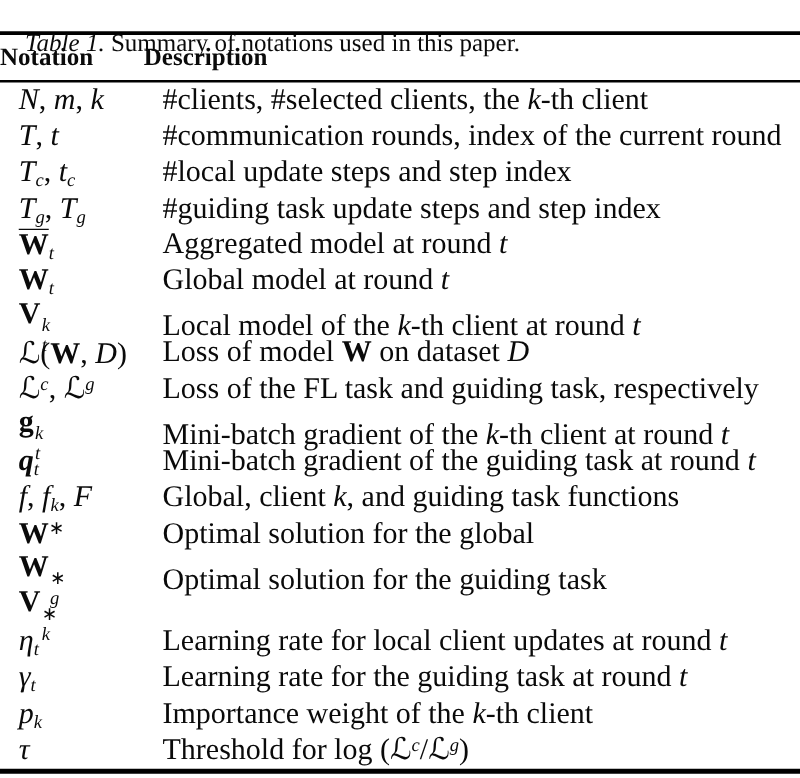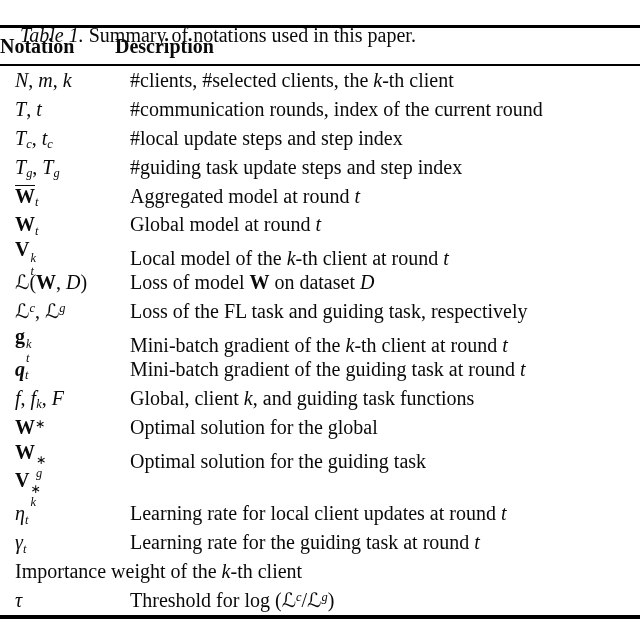--- a/index.html
+++ b/index.html
@@ -33,21 +33,21 @@
     font-size:20px;
     font-weight:bold;
   }
   .rows { height:549px; }
   .row {
     display:grid;
     grid-template-columns:115px 1fr;
     padding-left:15px;
     height:28.9px;
     align-items:center;
-    font-size:20px;
+    font-size:24px;
     line-height:1.05;
   }
   .ncell, .dcell { white-space:pre; overflow:visible; }
   .tok { white-space:pre; }
   .g { white-space:pre; }
   .f-i  { font-style:italic; }
   .f-b  { font-weight:bold; }
   .f-bi { font-weight:bold; font-style:italic; }
   .f-cal { font-family:"DejaVu Sans","DejaVu Serif",serif; }
   .bar {
@@ -143,20 +143,21 @@
       </div>
       <div class="row">
         <div class="ncell"><span class="tok"><span class="g f-i">η</span><span class="sub f-i">t</span></span></div>
         <div class="dcell"><span class="tok"><span class="g">Learning rate for local client updates at round </span></span><span class="tok"><span class="g f-i">t</span></span></div>
       </div>
       <div class="row">
         <div class="ncell"><span class="tok"><span class="g f-i">γ</span><span class="sub f-i">t</span></span></div>
         <div class="dcell"><span class="tok"><span class="g">Learning rate for the guiding task at round </span></span><span class="tok"><span class="g f-i">t</span></span></div>
       </div>
       <div class="row">
+        <div class="ncell"><span class="tok"><span class="g f-i">p</span><span class="sub f-i">k</span></span></div>
         <div class="dcell"><span class="tok"><span class="g">Importance weight of the </span></span><span class="tok"><span class="g f-i">k</span></span><span class="tok"><span class="g">-th client</span></span></div>
       </div>
       <div class="row">
         <div class="ncell"><span class="tok"><span class="g f-i">τ</span></span></div>
         <div class="dcell"><span class="tok"><span class="g">Threshold for log (</span></span><span class="tok"><span class="g f-cal">ℒ</span><span class="sup f-i">c</span></span><span class="tok"><span class="g">/</span></span><span class="tok"><span class="g f-cal">ℒ</span><span class="sup f-i">g</span></span><span class="tok"><span class="g">)</span></span></div>
       </div>
     </div>
   <div class="rule thick-bottom"></div>
 </div>
 

